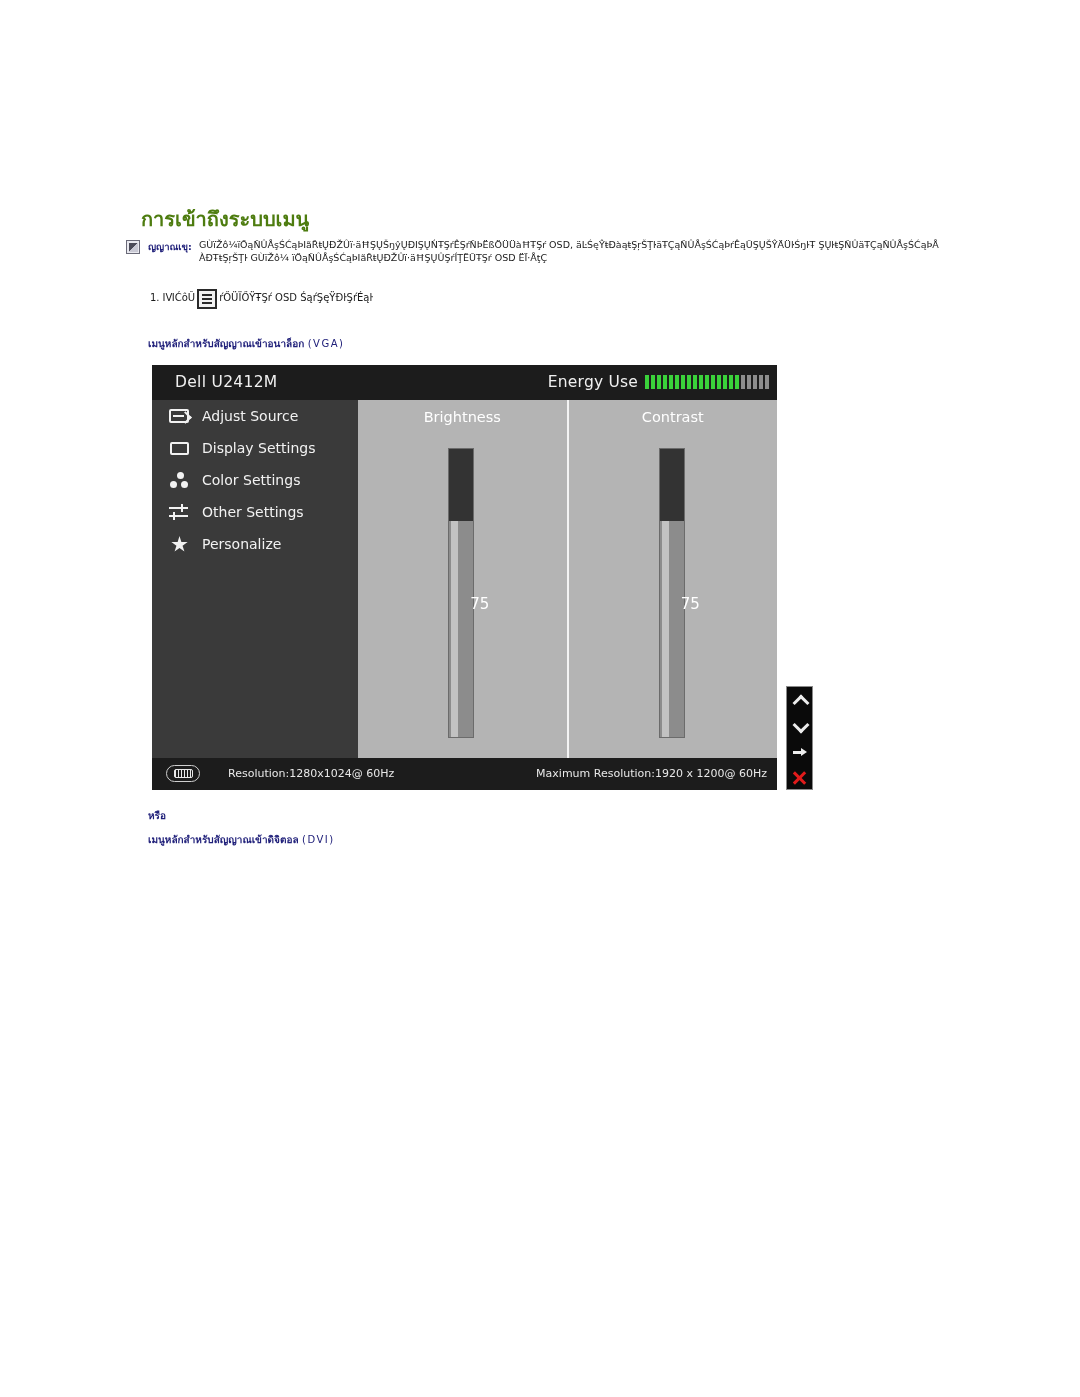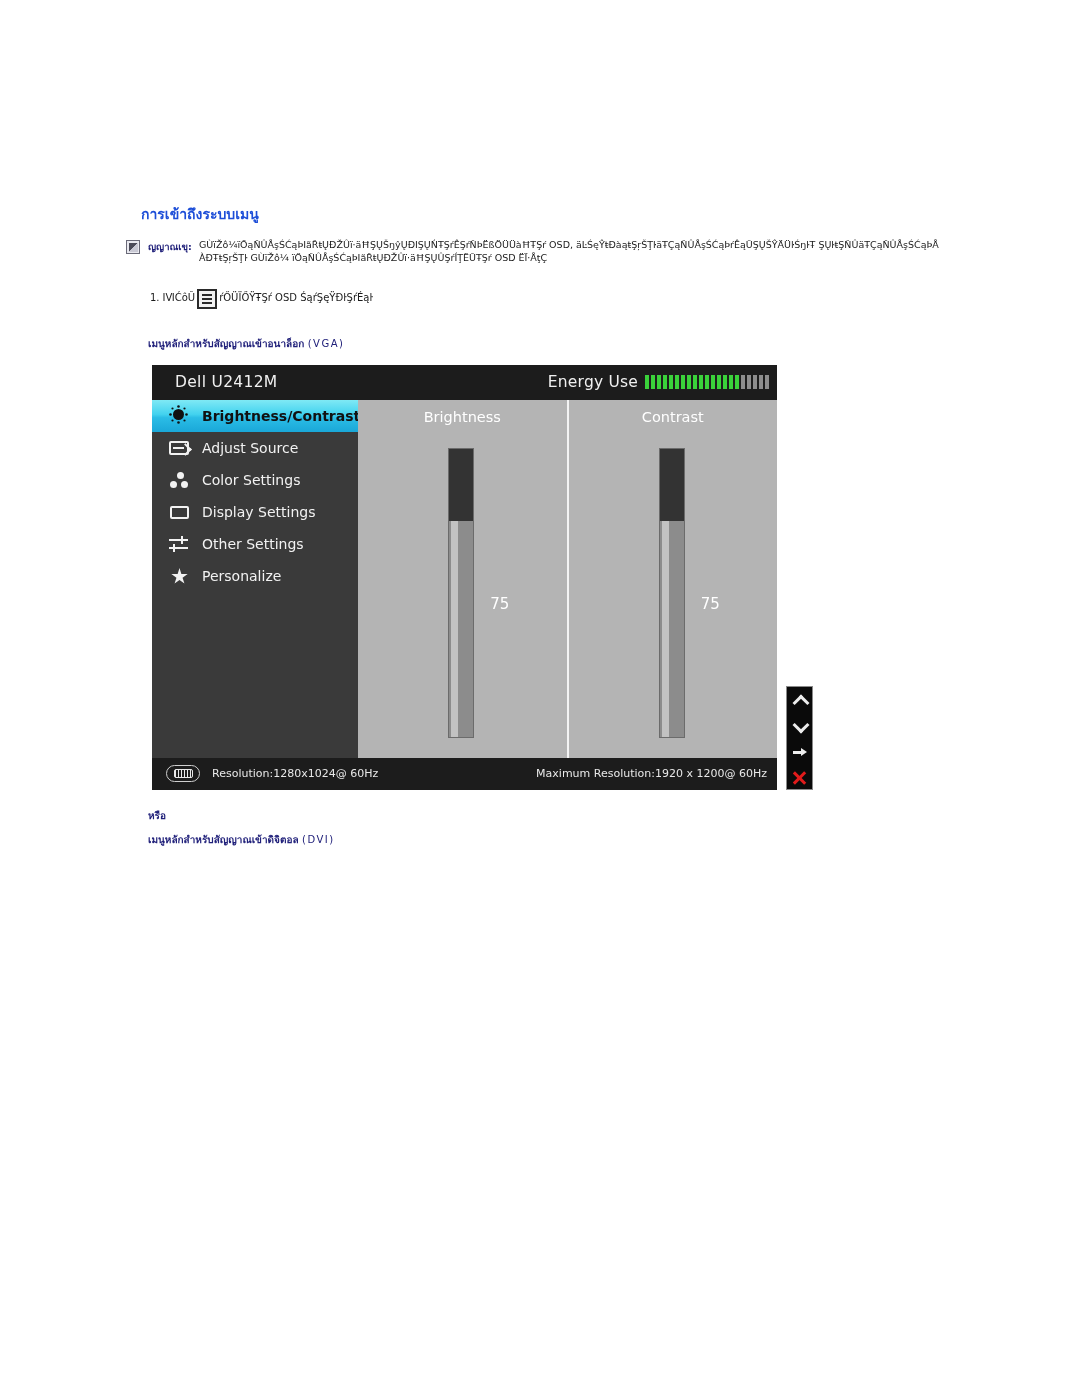--- a/index.html
+++ b/index.html
@@ -32,23 +32,23 @@
     color: #20207a;
     letter-spacing: .2px;
     white-space: nowrap;
   }
   .h1 .latin { font-weight: normal; letter-spacing: 1px; }
 
   .h2 {
     position: absolute;
     left: 141px;
     top: 203px;
-    font-size: 14px;
+    font-size: 20px;
     font-weight: bold;
-    color: #1d4ed8;
+    color: #4d7c0f;
     white-space: nowrap;
   }
 
   
   .note {
     position: absolute;
     left: 126px;
     top: 239px;
     width: 820px;
   }
@@ -342,21 +342,21 @@
   }
   .slider .track-line {
     position: absolute;
     left: 2px; bottom: 0;
     width: 7px;
     background: #c2c2c2;
   }
   .slider-value {
     position: absolute;
     left: 50%;
-    margin-left: 28px;
+    margin-left: 8px;
     top: 195px;
     font-size: 15px;
     color: #ffffff;
   }
 
   
   .osd-footer {
     position: absolute;
     left: 0;
     top: 393px;
@@ -379,21 +379,21 @@
     position: absolute;
     left: 7px; top: 3px;
     width: 19px; height: 9px;
     background: repeating-linear-gradient(to right, #e8e8e8 0 1px, #1c1c1c 1px 3px);
     border: 1px solid #e8e8e8;
     border-radius: 2px;
     box-sizing: border-box;
   }
   .res-left {
     position: absolute;
-    left: 60px; top: 9px;
+    left: 76px; top: 9px;
     font-size: 11px;
     white-space: nowrap;
   }
   .res-right {
     position: absolute;
     right: 10px; top: 9px;
     font-size: 11px;
     white-space: nowrap;
   }
 
@@ -504,41 +504,35 @@
             <span class="off"></span>
             <span class="off"></span>
             <span class="off"></span>
             <span class="off"></span>
           </span>
       </div>
     </div>
 
     <div class="osd-body">
       <div class="osd-sidebar" id="osd-sidebar">
-          <div class="menu-item selected">
-            <span class="mi-icon">
-              <span class="ic-sun"></span>
-            </span>
-            <span class="mi-label">Brightness/Contrast</span>
-          </div>
           <div class="menu-item">
             <span class="mi-icon">
               <span class="ic-input"></span>
             </span>
             <span class="mi-label">Adjust Source</span>
           </div>
           <div class="menu-item">
-            <span class="mi-icon"><span class="ic-color"><i></i><i></i><i></i></span></span>
-            <span class="mi-label">Color Settings</span>
-          </div>
-          <div class="menu-item">
             <span class="mi-icon">
               <span class="ic-display"></span>
             </span>
             <span class="mi-label">Display Settings</span>
+          </div>
+          <div class="menu-item">
+            <span class="mi-icon"><span class="ic-color"><i></i><i></i><i></i></span></span>
+            <span class="mi-label">Color Settings</span>
           </div>
           <div class="menu-item">
             <span class="mi-icon"><span class="ic-other"><i></i><i></i><i></i><i></i></span></span>
             <span class="mi-label">Other Settings</span>
           </div>
           <div class="menu-item">
             <span class="mi-icon">
               <span class="ic-star"></span>
             </span>
             <span class="mi-label">Personalize</span>

